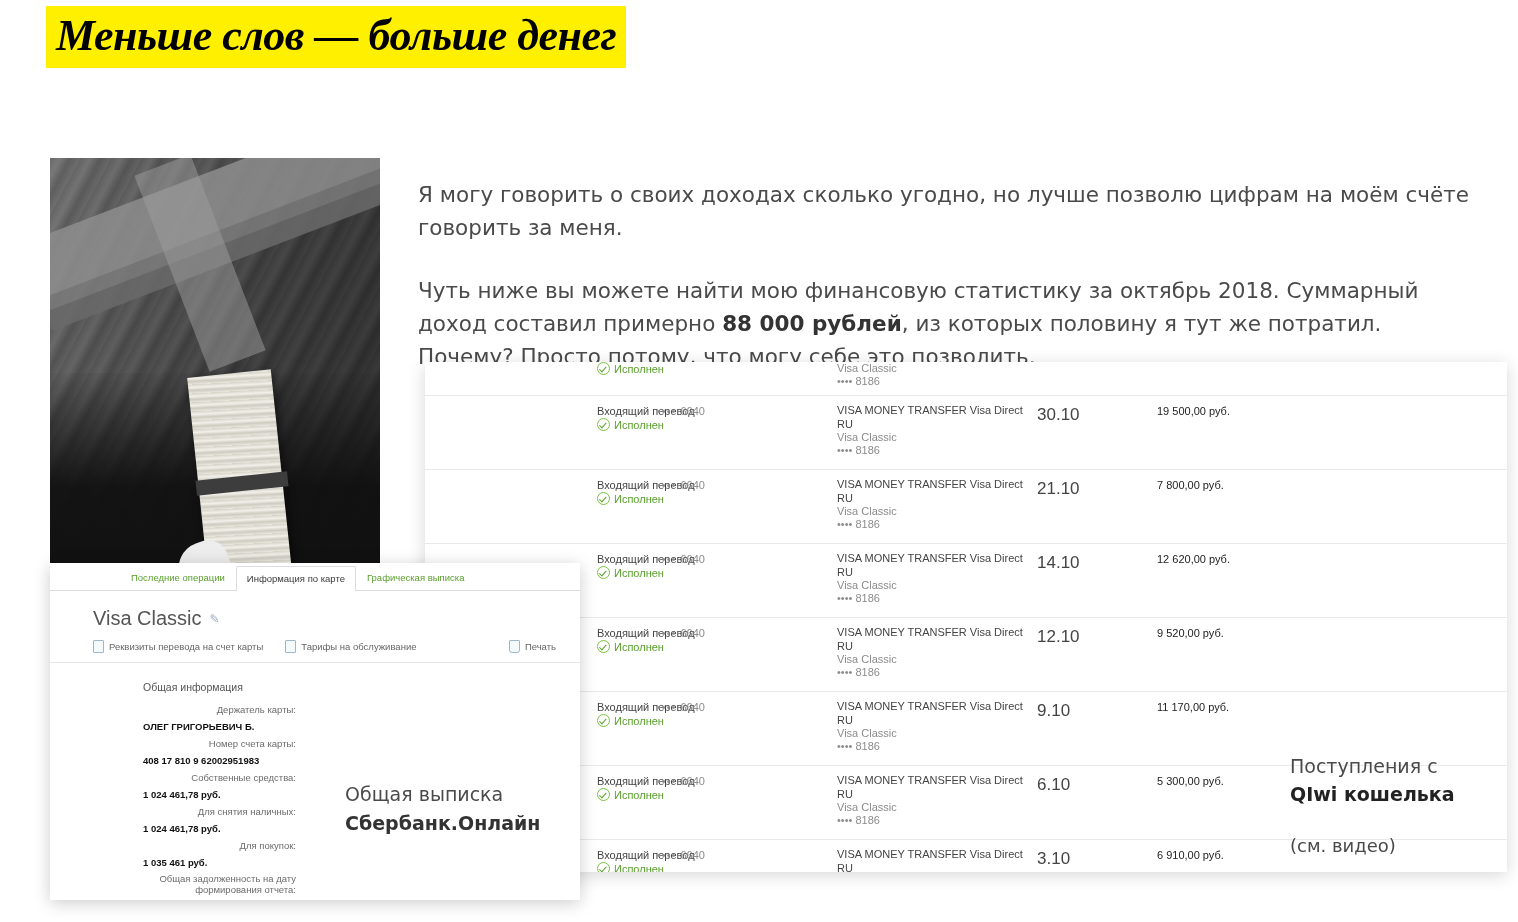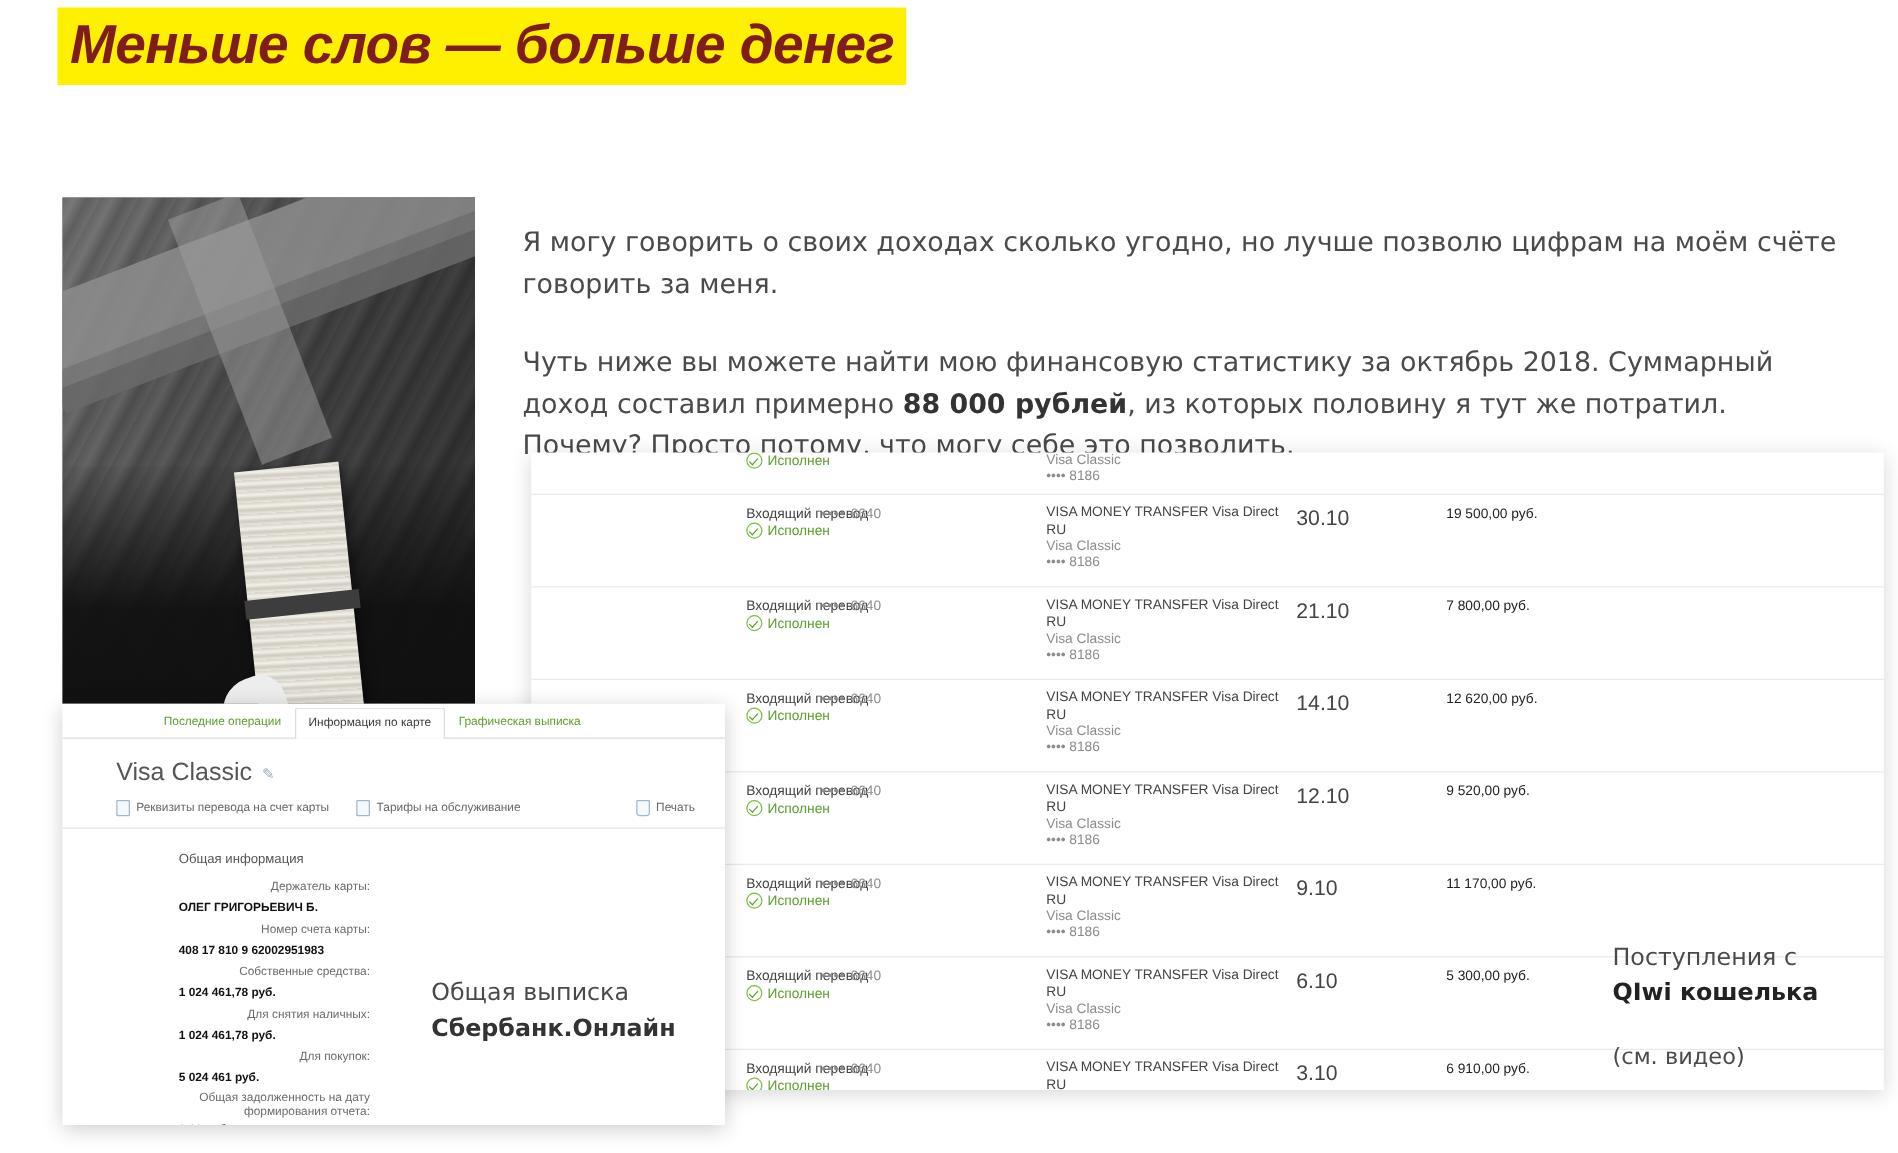--- a/index.html
+++ b/index.html
@@ -21,26 +21,26 @@
     position: absolute;
     left: 46px;
     top: 6px;
   }
   #headline-highlight {
     display: inline-block;
     background: #fff000;
     padding: 4px 10px 6px 10px;
   }
   #headline-text {
-    font-family: Liberation Sans, sans-serif;
+    font-family: Liberation Serif, serif;
     font-weight: bold;
     font-style: italic;
     font-size: 44px;
     line-height: 52px;
-    color: #7f1d1d;
+    color: #000000;
     letter-spacing: -0.5px;
     white-space: nowrap;
   }
 
   
   #photo {
     position: absolute;
     left: 50px;
     top: 158px;
     width: 330px;
@@ -530,21 +530,21 @@
   <div class="sb-field">
     <span class="lbl">Собственные средства:</span>
     <span class="val">1 024 461,78 руб.</span>
   </div>
   <div class="sb-field">
     <span class="lbl">Для снятия наличных:</span>
     <span class="val">1 024 461,78 руб.</span>
   </div>
   <div class="sb-field">
     <span class="lbl">Для покупок:</span>
-    <span class="val">5 024 461 руб.</span>
+    <span class="val">1 035 461 руб.</span>
   </div>
   <div class="sb-field">
     <span class="lbl two-line">Общая задолженность на дату формирования отчета:</span>
     <span class="val">0,00 руб.</span>
   </div>
 </div>
 
 <div class="caption" id="caption-sber">
   <div>Общая выписка</div>
   <div class="strong">Сбербанк.Онлайн</div>

